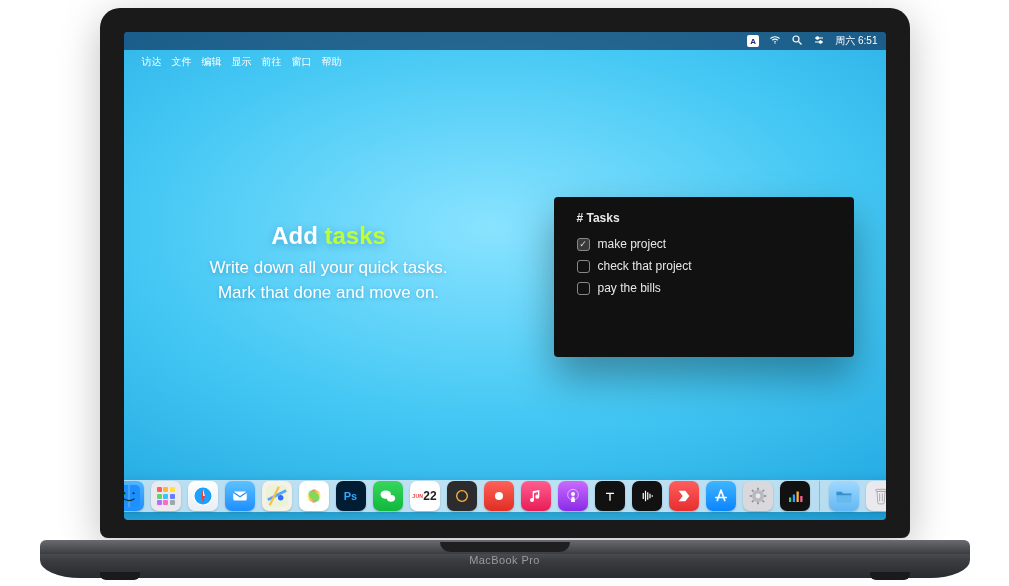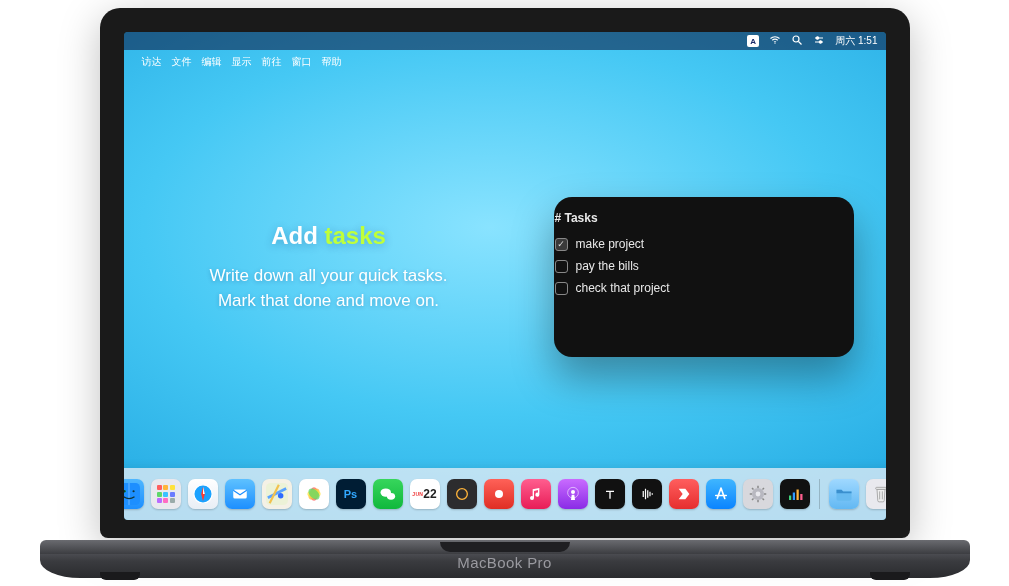--- a/index.html
+++ b/index.html
@@ -38,40 +38,40 @@
   .menubar .right { margin-left: auto; display: flex; align-items: center; gap: 10px; }
   .menubar .mi { white-space: nowrap; }
   .menubar .icon-a {
     width: 12px; height: 12px; background:#fff; color:#1a2a6a; border-radius:2px;
     display:inline-flex; align-items:center; justify-content:center; font-weight:700; font-size:8px;
   }
   
   .promo { position: absolute; left: 40px; top: 190px; width: 330px; text-align: center; color: #fff; }
   .promo h1 { font-size: 24px; font-weight: 700; text-shadow: 0 2px 8px rgba(0,60,120,.3); }
   .promo h1 .green { color: #bfff3a; }
-  .promo p { margin-top: 14px; font-size: 17px; line-height: 1.45; font-weight: 500; text-shadow: 0 1px 4px rgba(0,60,120,.3); }
+  .promo p { margin-top: 6px; font-size: 17px; line-height: 1.45; font-weight: 500; text-shadow: 0 1px 4px rgba(0,60,120,.3); }
   
   .win {
     position: absolute; left: 430px; top: 165px; width: 300px; height: 160px;
-    background: #111; border-radius: 18px; color: #e8e8e8;
+    background: #111; border-radius: 4px; color: #e8e8e8;
     box-shadow: 0 20px 40px rgba(0,0,0,.35);
-    padding: 14px 1px; font-size: 12px;
+    padding: 14px 23px; font-size: 12px;
   }
   .win .title { font-weight: 700; font-size: 12px; margin-bottom: 8px; }
   .task { display: flex; align-items: center; gap: 8px; padding: 4px 0; }
   .cb {
     width: 13px; height: 13px; border: 1px solid #888; border-radius: 3px;
     display: inline-flex; align-items: center; justify-content: center; font-size: 9px; color: #ddd;
     background: transparent;
   }
   .cb.checked { background: #3a3a3a; }
   
   .dock {
-    position: absolute; bottom: 0; left: 50%; transform: translateX(-50%);
-    height: 52px; padding: 4px 10px;
+    position: absolute; bottom: 8px; left: 50%; transform: translateX(-50%);
+    height: 32px; padding: 4px 10px;
     background: rgba(240,240,245,.72);
     border-radius: 12px; display: flex; align-items: center; gap: 7px;
     box-shadow: 0 4px 14px rgba(0,0,0,.18);
   }
   .dock .sep { width: 1px; height: 30px; background: rgba(0,0,0,.18); margin: 0 2px; }
   .di {
     width: 30px; height: 30px; border-radius: 7px;
     display: inline-flex; align-items: center; justify-content: center;
     font-size: 14px; color: #fff; box-shadow: 0 1px 2px rgba(0,0,0,.2);
   }
@@ -110,21 +110,21 @@
     content:""; position:absolute; left:0; right:0; top:-10px; height:14px;
     background: linear-gradient(180deg,#6a6b70,#3c3d41);
     border-radius: 6px 6px 0 0;
   }
   .base .notch {
     position:absolute; left:50%; top:-8px; transform:translateX(-50%);
     width:130px; height:10px; background:#1f1f22; border-radius:0 0 10px 10px;
   }
   .base .label {
     position:absolute; left:50%; top:4px; transform:translateX(-50%);
-    font-size:15px; color:#9a9aa0; letter-spacing:.4px;
+    font-size:11px; color:#9a9aa0; letter-spacing:.4px;
   }
   .foot { position:absolute; width:40px; height:8px; background:#1a1a1c; bottom:-2px; border-radius:0 0 6px 6px; }
   .foot.l { left:60px; } .foot.r { right:60px; }
 </style>
 </head>
 <body>
 
 <div class="laptop">
   <div class="screen-bezel">
     <div class="screen">
@@ -157,21 +157,21 @@
               </svg>
           </span>
           <span>
             <svg width="12" height="12" viewBox="0 0 24 24" fill="none" stroke="#fff" stroke-width="2.2">
                 <line x1="4" y1="8" x2="20" y2="8"></line>
                 <circle cx="9" cy="8" r="2.5" fill="#fff"></circle>
                 <line x1="4" y1="16" x2="20" y2="16"></line>
                 <circle cx="15" cy="16" r="2.5" fill="#fff"></circle>
               </svg>
           </span>
-          <span class="mi">周六 1:51</span>
+          <span class="mi">周六 6:51</span>
         </div>
       </div>
 
       <div class="promo">
         <h1>
           <span>Add </span><span class="green">tasks</span>
         </h1>
         <p>
           <span>Write down all your quick tasks.</span><br>
           <span>Mark that done and move on.</span>
@@ -179,25 +179,25 @@
       </div>
 
       <div class="win">
         <div class="title"># Tasks</div>
         <div class="task">
           <span class="cb checked">✓</span>
           <span>make project</span>
         </div>
         <div class="task">
           <span class="cb"></span>
-          <span>pay the bills</span>
+          <span>check that project</span>
         </div>
         <div class="task">
           <span class="cb"></span>
-          <span>check that project</span>
+          <span>pay the bills</span>
         </div>
       </div>
 
       <div class="dock">
         <span class="di finder">
           <svg width="22" height="22" viewBox="0 0 24 24">
               <rect width="24" height="24" rx="5" fill="#1d8fff"></rect>
               <path d="M12 0v24" stroke="#fff" stroke-width="1" opacity=".4"></path>
               <circle cx="7" cy="9" r="1.4" fill="#0a3"></circle>
               <circle cx="17" cy="9" r="1.4" fill="#0a3" opacity=".0"></circle>

